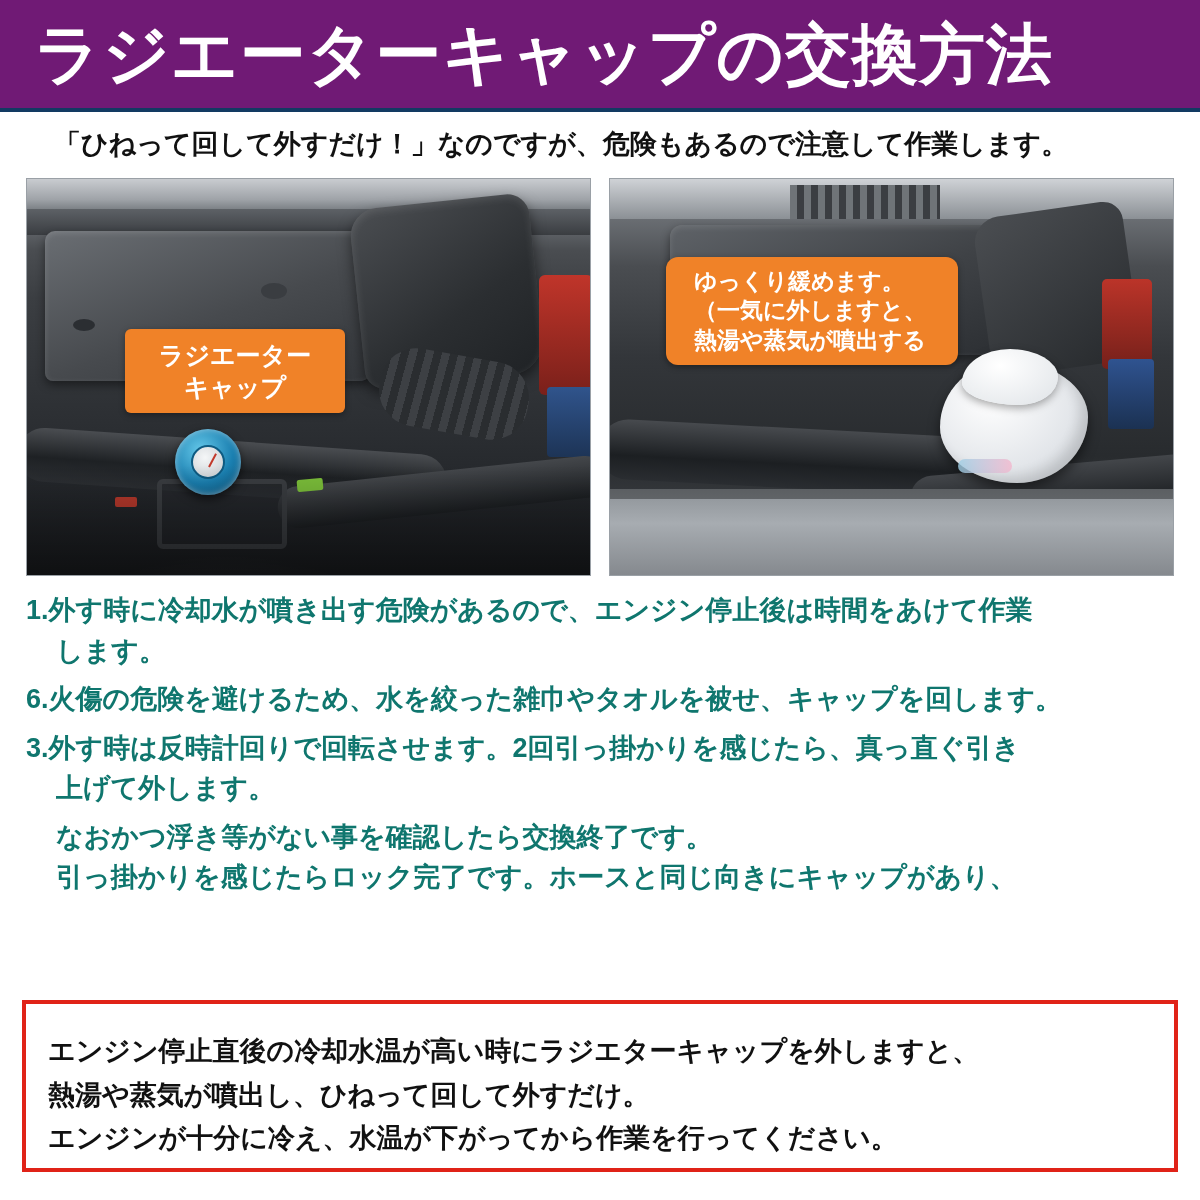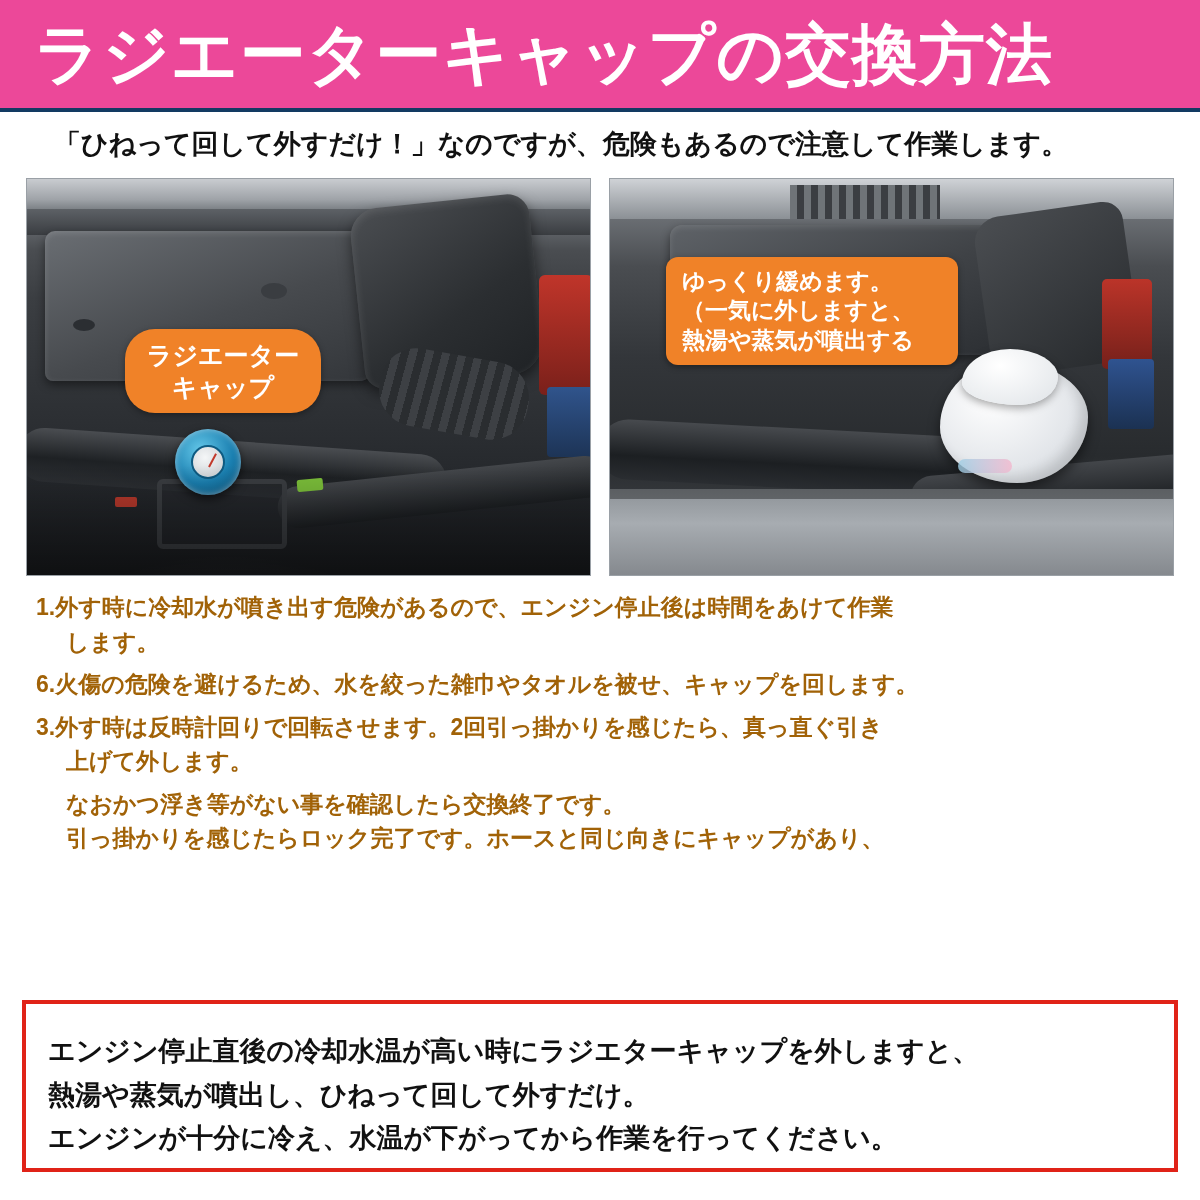--- a/index.html
+++ b/index.html
@@ -17,21 +17,21 @@
     height: 1200px;
     background: #fff;
   }
 
   
   .header {
     position: absolute;
     left: 0; top: 0;
     width: 1200px;
     height: 112px;
-    background: #ec4899;
+    background: #701a75;
     border-bottom: 4px solid #123a62;
     display: flex;
     align-items: center;
     padding-left: 34px;
   }
   .header-title {
     color: #ffffff;
     font-size: 66px;
     font-weight: bold;
     letter-spacing: 1px;
@@ -256,48 +256,48 @@
   }
 
   
   .callout {
     position: absolute;
     background: #f08228;
     color: #ffffff;
     font-weight: bold;
     border-radius: 14px;
     box-shadow: 0 2px 6px rgba(0,0,0,0.35);
-    padding: 10px 16px;
+    padding: 10px 28px;
     line-height: 1.28;
   }
   .callout-a {
     left: 98px;
     top: 150px;
-    width: 196px;
+    width: 220px;
     font-size: 25px;
     text-align: center;
-    border-radius: 30px;
+    border-radius: 6px;
   }
   .callout-b {
     left: 56px;
     top: 78px;
     width: 292px;
     font-size: 23px;
     border-radius: 12px;
   }
   .callout-b div { white-space: nowrap; }
 
   
   .steps {
     position: absolute;
-    left: 36px;
+    left: 26px;
     top: 590px;
     width: 1156px;
-    font-size: 23px;
-    color: #a16207;
+    font-size: 27px;
+    color: #0f766e;
     font-weight: bold;
     letter-spacing: 0px;
   }
   .step {
     display: block;
     margin-bottom: 8px;
   }
   .step-line { white-space: nowrap; line-height: 1.5; }
   .step-line.indent { padding-left: 30px; }
 

